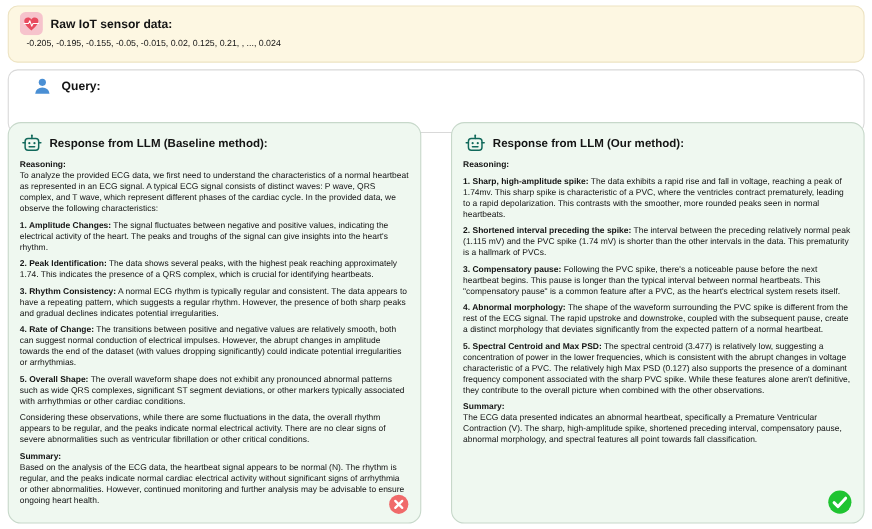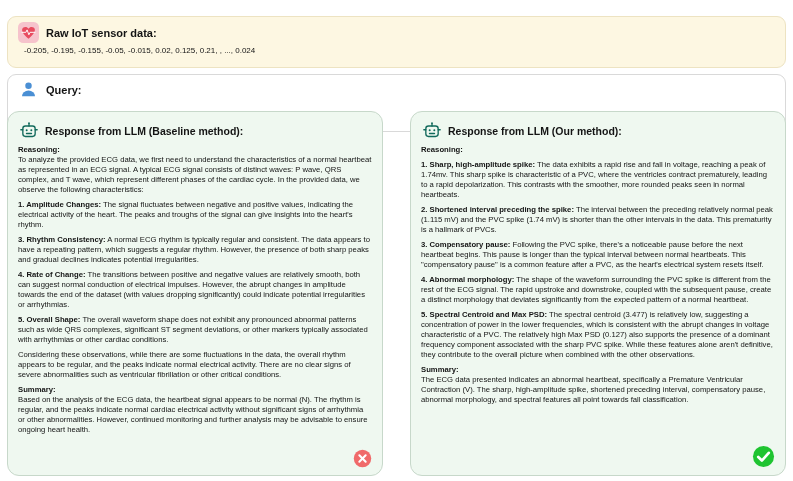--- a/index.html
+++ b/index.html
@@ -9,33 +9,32 @@
     background:#ffffff;
     font-family:"Liberation Sans", sans-serif;
     color:#141414;
     position:relative;
     overflow:hidden;
   }
   .box {
     position:absolute;
     left:7px; right:7px;
     border-radius:9px;
-    margin-top:11px;
   }
   .sensor-box {
     top:5px; height:52px;
     background:#FDF7E2;
     border:1px solid #EDE3C2;
     padding:5px 10px;
   }
   .query-box {
     top:63px; height:58px;
     background:#ffffff;
     border:1px solid #D9D9D9;
-    padding:4px 10px;
+    padding:4px 20px;
   }
   .hdr-row { display:flex; align-items:center; gap:7px; }
   .hdr-title { font-size:11px; font-weight:bold; }
   .data-line { font-size:8px; margin:3px 0 0 6px; white-space:nowrap; }
   .query-line { font-size:8px; margin:1px 0 0 6px; }
   .icon-badge { width:21px; height:21px; flex:0 0 auto; display:flex; align-items:center; justify-content:center; }
   .icon-badge svg { display:block; }
 
   .panels {
     position:absolute; left:7px; right:7px; top:111px; bottom:5px;
@@ -101,20 +100,21 @@
           <circle cx="14.8" cy="11" r="1.2" fill="#11695B" stroke="none"></circle>
           <path d="M9 15 h6"></path>
         </svg>
       </span>
       <span class="panel-title">Response from LLM (Baseline method):</span>
     </div>
     <div class="panel-body">
       <p><span class="lbl">Reasoning:</span><br>
         <span>To analyze the provided ECG data, we first need to understand the characteristics of a normal heartbeat as represented in an ECG signal. A typical ECG signal consists of distinct waves: P wave, QRS complex, and T wave, which represent different phases of the cardiac cycle.  In the provided data, we observe the following characteristics:</span></p>
       <p><span class="lbl">1. Amplitude Changes:</span> <span>The signal fluctuates between negative and positive values, indicating the electrical activity of the heart. The peaks and troughs of the signal can give insights into the heart's rhythm.</span></p>
+      <p><span class="lbl">2. Peak Identification:</span> <span>The data shows several peaks, with the highest peak reaching approximately 1.74. This indicates the presence of a QRS complex, which is crucial for identifying heartbeats.</span></p>
       <p><span class="lbl">3. Rhythm Consistency:</span> <span>A normal ECG rhythm is typically regular and consistent. The data appears to have a repeating pattern, which suggests a regular rhythm. However, the presence of both sharp peaks and gradual declines indicates potential irregularities.</span></p>
       <p><span class="lbl">4. Rate of Change:</span> <span>The transitions between positive and negative values are relatively smooth, both can suggest normal conduction of electrical impulses. However, the abrupt changes in amplitude towards the end of the dataset (with values dropping significantly) could indicate potential irregularities or arrhythmias.</span></p>
       <p><span class="lbl">5. Overall Shape:</span> <span>The overall waveform shape does not exhibit any pronounced abnormal patterns such as wide QRS complexes, significant ST segment deviations, or other markers typically associated with arrhythmias or other cardiac conditions.</span></p>
       <p>Considering these observations, while there are some fluctuations in the data, the overall rhythm appears to be regular, and the peaks indicate normal electrical activity. There are no clear signs of severe abnormalities such as ventricular fibrillation or other critical conditions.</p>
       <p><span class="lbl">Summary:</span><br>
         <span>Based on the analysis of the ECG data, the heartbeat signal appears to be normal (N). The rhythm is regular, and the peaks indicate normal cardiac electrical activity without significant signs of arrhythmia or other abnormalities. However, continued monitoring and further analysis may be advisable to ensure ongoing heart health.</span></p>
     </div>
     <span class="result-icon">
       <svg width="19" height="19" viewBox="0 0 24 24">
         <circle cx="12" cy="12" r="11" fill="#F06A6A"></circle>

